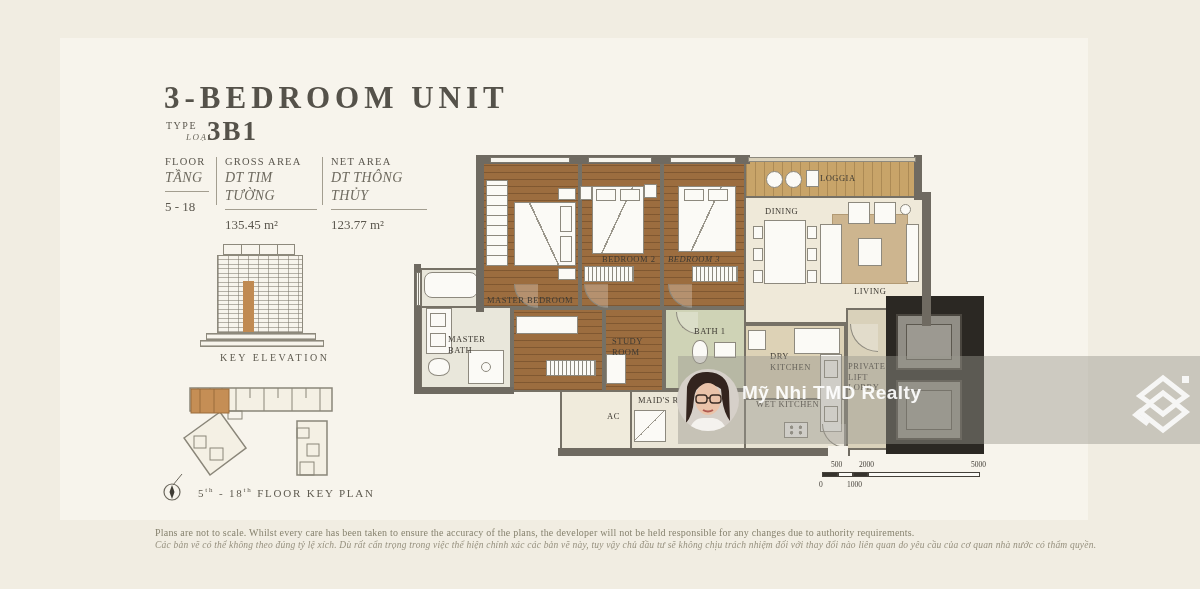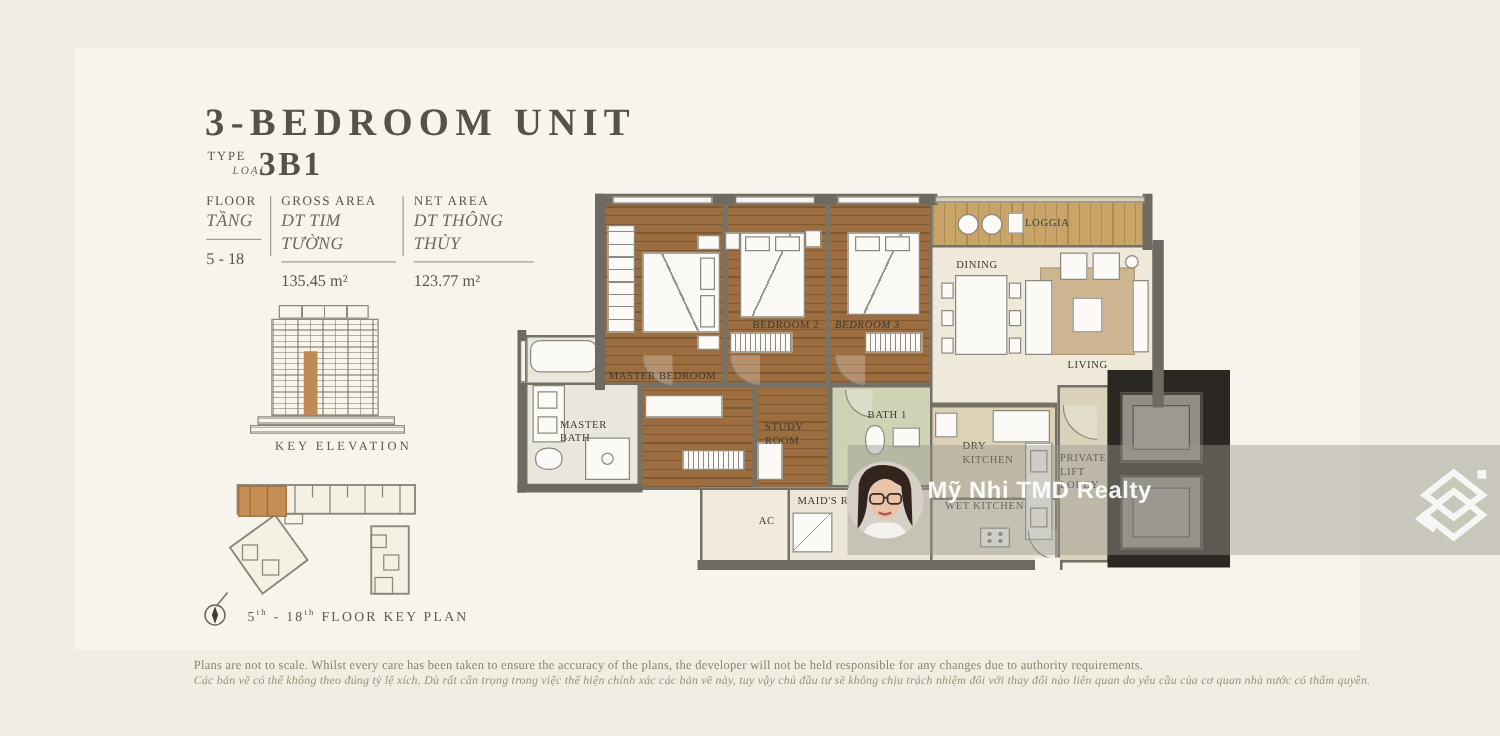--- a/index.html
+++ b/index.html
@@ -240,20 +240,33 @@
   <div class="rlabel nowrap" style="left:854px;top:286px;">LIVING</div>
   <div class="rlabel" style="left:448px;top:334px;width:44px;">MASTER BATH</div>
   <div class="rlabel" style="left:612px;top:336px;width:42px;">STUDY ROOM</div>
   <div class="rlabel nowrap" style="left:694px;top:326px;">BATH 1</div>
   <div class="rlabel" style="left:770px;top:351px;width:46px;">DRY KITCHEN</div>
   <div class="rlabel nowrap" style="left:756px;top:399px;">WET KITCHEN</div>
   <div class="rlabel" style="left:848px;top:361px;width:42px;">PRIVATE LIFT LOBBY</div>
   <div class="rlabel nowrap" style="left:638px;top:395px;">MAID'S ROOM</div>
   <div class="rlabel nowrap" style="left:607px;top:411px;">AC</div>
 
+  <div class="abs" style="left:815px;top:460px;width:180px;height:32px;">
+    <div class="sc-num" style="left:16px;top:0;">500</div>
+    <div class="sc-num" style="left:44px;top:0;">2000</div>
+    <div class="sc-num" style="left:156px;top:0;">5000</div>
+    <div class="abs" style="left:7px;top:12px;width:158px;height:5px;">
+      <div class="sc-seg" style="left:0;width:16px;background:#35322c;"></div>
+      <div class="sc-seg" style="left:16px;width:15px;background:#fbfaf6;"></div>
+      <div class="sc-seg" style="left:31px;width:15px;background:#35322c;"></div>
+      <div class="sc-seg" style="left:46px;width:112px;background:#fbfaf6;"></div>
+    </div>
+    <div class="sc-num" style="left:4px;top:20px;">0</div>
+    <div class="sc-num" style="left:32px;top:20px;">1000</div>
+  </div>
 
   <div id="wm-band"></div>
   <svg class="abs" style="left:677px;top:369px;z-index:12;" width="62" height="62" viewBox="0 0 62 62">
     <defs>
         <clipPath id="avclip">
           <circle cx="31" cy="31" r="31"></circle>
         </clipPath>
       </defs>
     <g clip-path="url(#avclip)">
       <rect width="62" height="62" fill="#d6d0c9"></rect>

